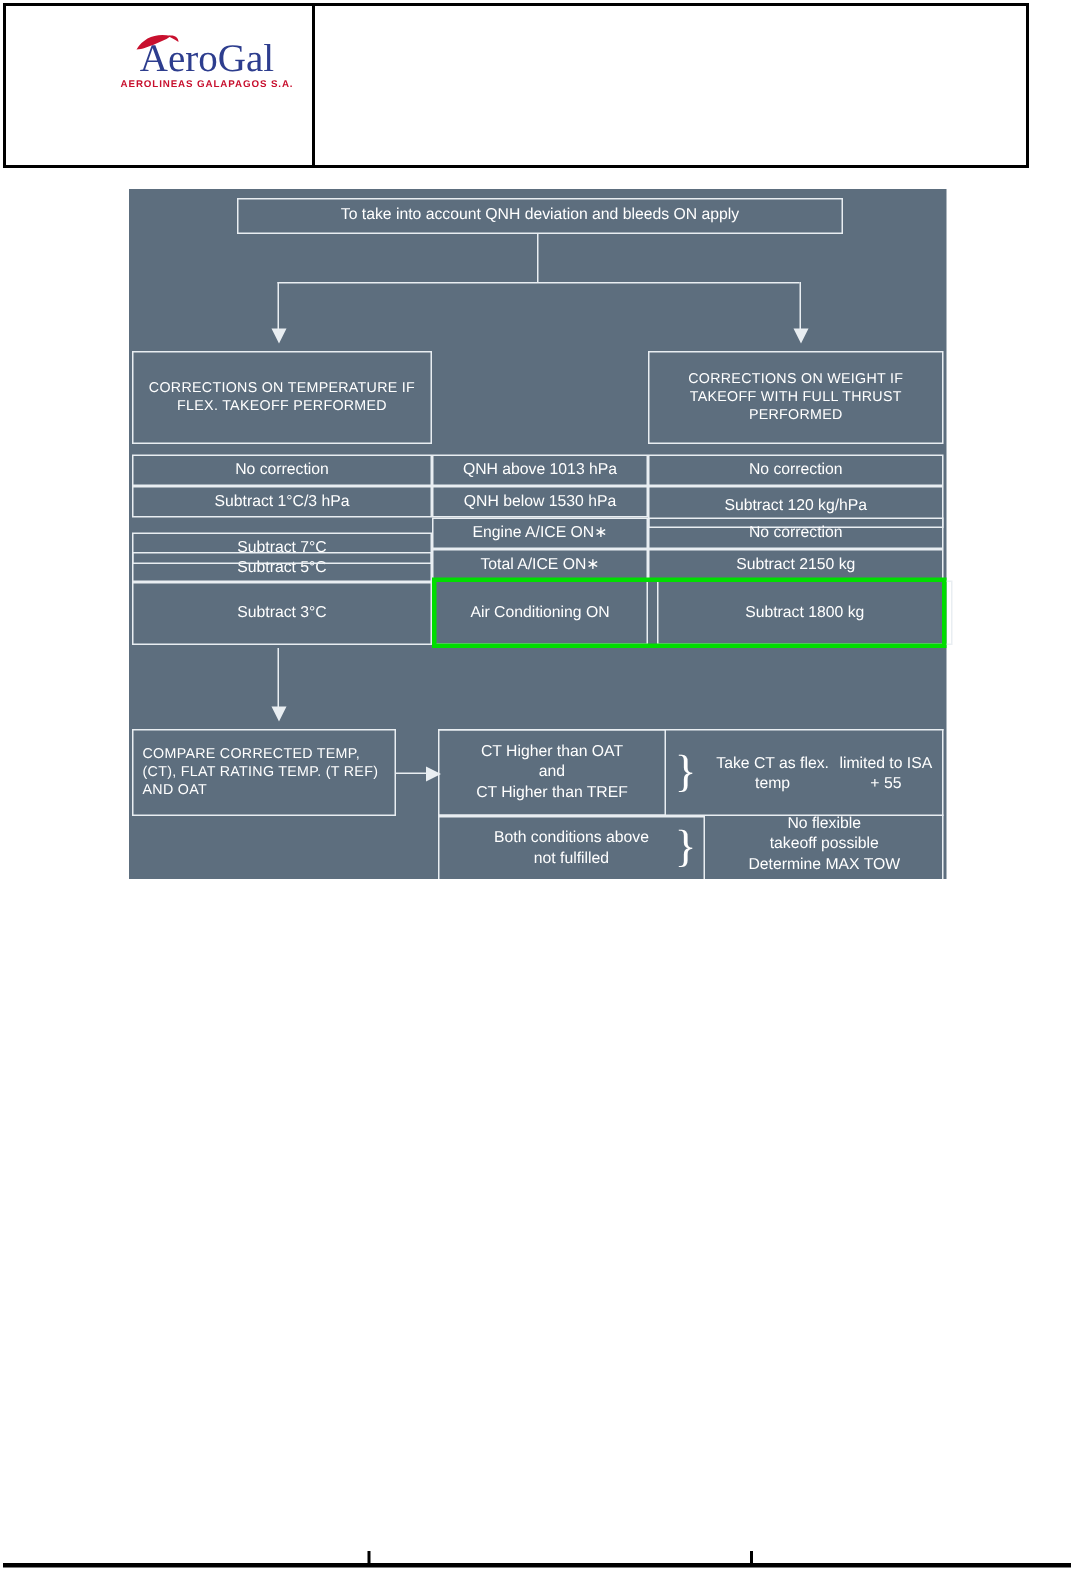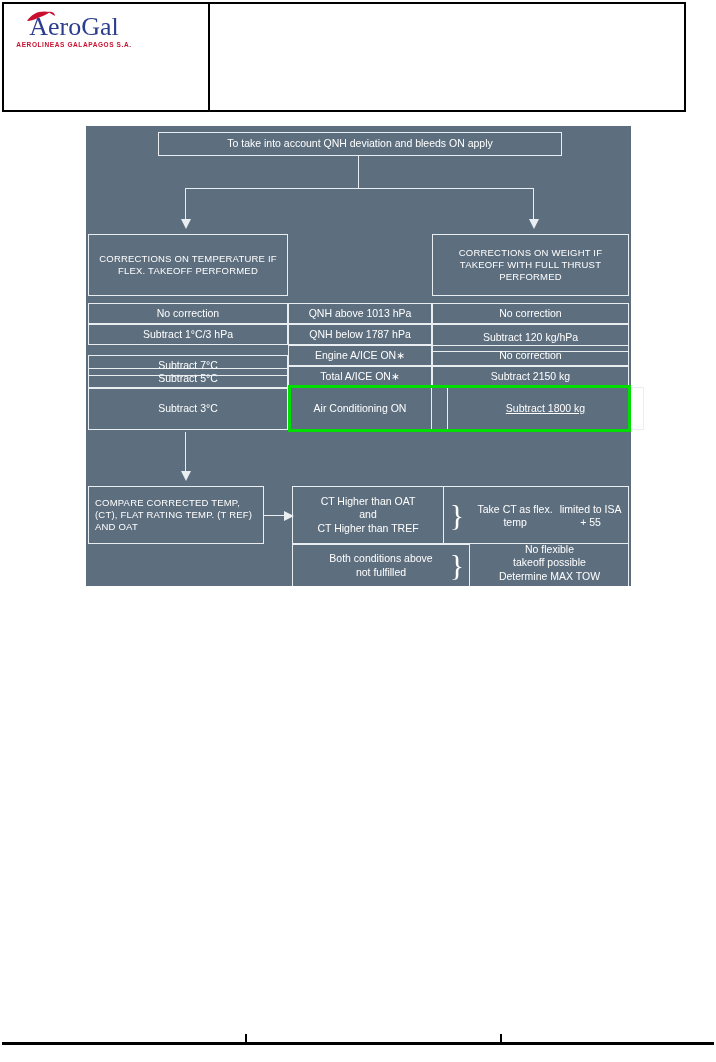--- a/index.html
+++ b/index.html
@@ -17,22 +17,22 @@
     position:absolute;left:2px;top:2px;
     width:684px;height:110px;
     border:2px solid #000;
     box-sizing:border-box;
     display:flex;
   }
   .header-logo-cell{
     width:206px;
     border-right:2px solid #000;
     box-sizing:border-box;
-    display:flex;align-items:flex-start;justify-content:flex-start;
-    padding-top:10px;
+    display:flex;align-items:flex-start;justify-content:flex-end;
+    padding-top:22px;
   }
   .header-title-cell{flex:1;}
 
   .logo{
     position:relative;
     width:140px;
     text-align:center;
   }
   .logo-word{
     font-family:"Liberation Serif", serif;
@@ -152,34 +152,34 @@
   <div class="arrow-down" style="left:443px;top:93px;"></div>
 
   <div class="dbox caps" style="left:2px;top:108px;width:200px;height:62px;">CORRECTIONS ON TEMPERATURE IF FLEX. TAKEOFF PERFORMED</div>
   <div class="dbox caps" style="left:346px;top:108px;width:197px;height:62px;">CORRECTIONS ON WEIGHT IF TAKEOFF WITH FULL THRUST PERFORMED</div>
 
   <div class="dbox" style="left:2px;top:177px;width:200px;height:21px;">No correction</div>
   <div class="dbox" style="left:202px;top:177px;width:144px;height:21px;">QNH above 1013 hPa</div>
   <div class="dbox" style="left:346px;top:177px;width:197px;height:21px;">No correction</div>
 
   <div class="dbox" style="left:2px;top:198px;width:200px;height:21px;">Subtract 1°C/3 hPa</div>
-  <div class="dbox" style="left:202px;top:198px;width:144px;height:21px;">QNH below 1787 hPa</div>
+  <div class="dbox" style="left:202px;top:198px;width:144px;height:21px;">QNH below 1530 hPa</div>
   <div class="dbox" style="left:346px;top:198px;width:197px;height:28px;">Subtract 120 kg/hPa</div>
 
   <div class="dbox" style="left:2px;top:219px;width:200px;height:21px;margin-top:23px;">Subtract 5°C</div>
   <div class="dbox" style="left:202px;top:219px;width:144px;height:21px;">Engine A/ICE ON∗</div>
   <div class="dbox" style="left:346px;top:219px;width:197px;height:21px;">No correction</div>
 
   <div class="dbox" style="left:2px;top:229px;width:200px;height:21px;">Subtract 7°C</div>
   <div class="dbox" style="left:202px;top:240px;width:144px;height:21px;">Total A/ICE ON∗</div>
   <div class="dbox" style="left:346px;top:240px;width:197px;height:21px;">Subtract 2150 kg</div>
 
   <div class="dbox" style="left:2px;top:261px;width:200px;height:43px;">Subtract 3°C</div>
   <div class="dbox" style="left:202px;top:261px;width:144px;height:43px;">Air Conditioning ON</div>
-  <div class="dbox" style="left:361px;top:261px;width:197px;height:43px;text-decoration:underline;">Subtract 1800 kg</div>
+  <div class="dbox" style="left:352px;top:261px;width:197px;height:43px;">Subtract 1800 kg</div>
 
   <div class="highlight-box" style="left:202px;top:259px;width:343px;height:47px;"></div>
 
   <div class="ln" style="left:99px;top:306px;width:1px;height:42px;"></div>
   <div class="arrow-down" style="left:95px;top:345px;"></div>
 
   <div class="dbox" style="left:2px;top:360px;width:176px;height:58px;text-align:left;justify-content:flex-start;padding-left:6px;font-size:9.5px;letter-spacing:.2px;">COMPARE CORRECTED TEMP, (CT), FLAT RATING TEMP. (T REF) AND OAT</div>
 
   <div class="ln" style="left:178px;top:389px;width:24px;height:1px;"></div>
   <div class="arrow-right" style="left:198px;top:385px;"></div>

